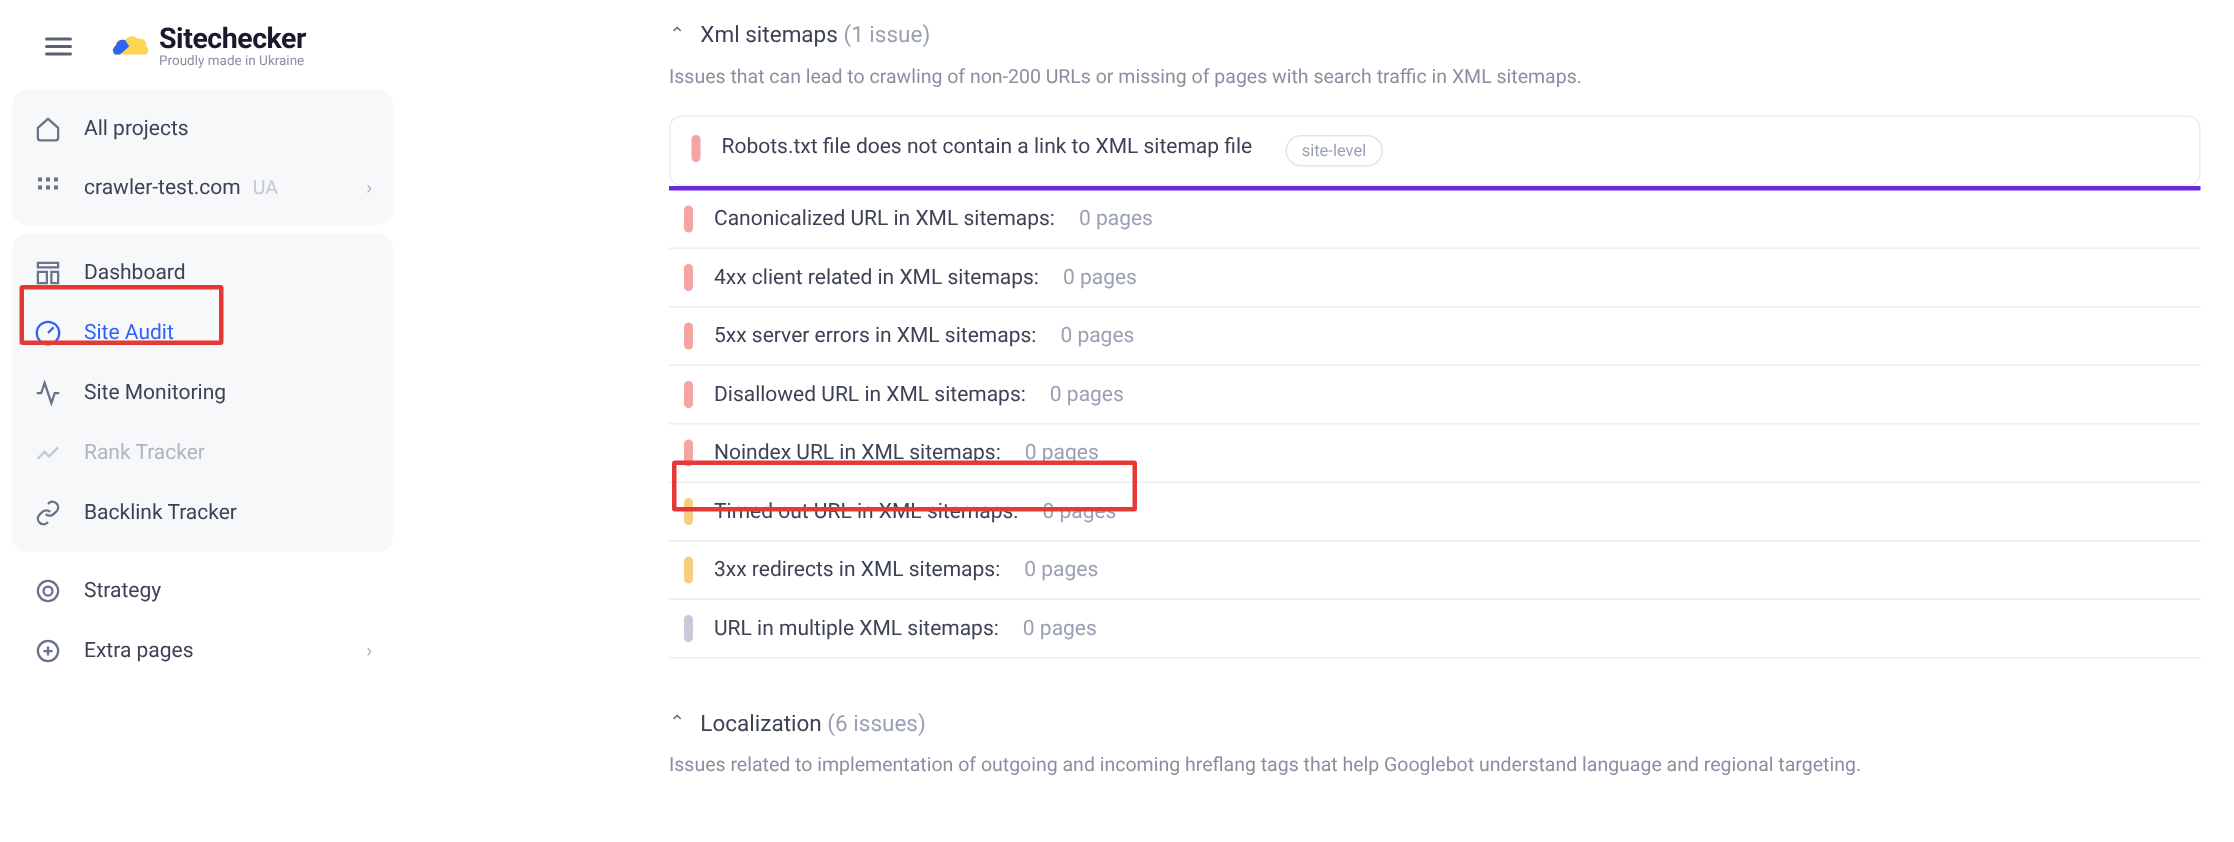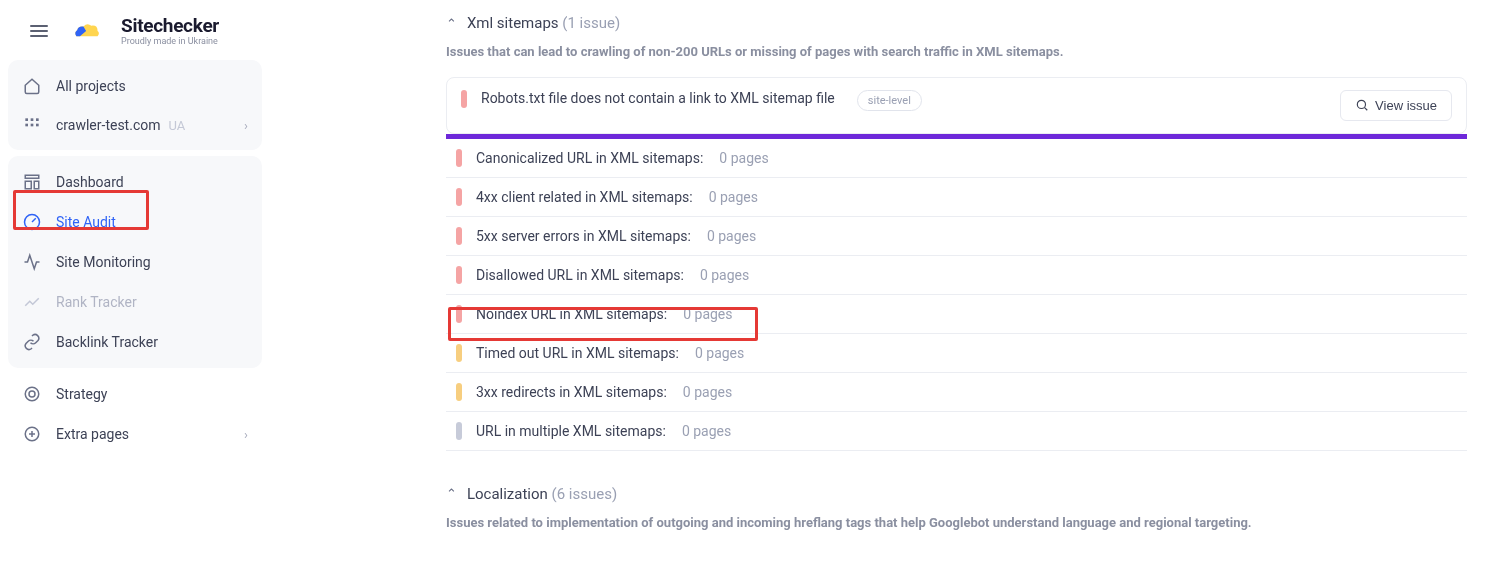--- a/index.html
+++ b/index.html
@@ -1,21 +1,21 @@
 <!DOCTYPE html>
 <html><head>
 <meta charset="utf-8">
 <style>
 * { margin: 0; padding: 0; box-sizing: border-box; }
 body { font-family: -apple-system, BlinkMacSystemFont, "Segoe UI", Roboto, sans-serif; background: #fff; color: #1a1a2e; width: 1489px; height: 561px; overflow: hidden; display: flex; }
 .sidebar-wrap { width: 270px; padding: 8px 8px 8px 8px; display: flex; flex-direction: column; gap: 6px; }
 .top-row { display: flex; align-items: center; gap: 18px; padding: 8px 10px 8px 16px; }
 .menu-btn { display: flex; flex-direction: column; gap: 3px; cursor: pointer; padding: 6px; }
 .menu-btn span { width: 18px; height: 2px; background: #5b6072; border-radius: 2px; }
-.logo { display: flex; align-items: center; gap: 19px; }
+.logo { display: flex; align-items: center; gap: 4px; }
 .logo-icon { width: 30px; height: 22px; position: relative; }
 .logo-icon svg { width: 100%; height: 100%; }
 .logo-text { display: flex; flex-direction: column; line-height: 1; }
 .logo-text .brand { font-weight: 700; font-size: 19px; color: #1a1a2e; letter-spacing: -0.3px; }
 .logo-text .tagline { font-size: 9px; color: #8a8fa0; margin-top: 2px; }
 .panel { background: #f7f8fa; border-radius: 10px; padding: 6px 0; }
 .nav-item { display: flex; align-items: center; gap: 14px; padding: 11px 14px; font-size: 14px; color: #3d4256; cursor: pointer; position: relative; }
 .nav-item .icon { width: 20px; display: flex; justify-content: center; align-items: center; color: #6b7188; }
 .nav-item.muted { color: #b0b4c4; }
 .nav-item.muted .icon { color: #c3c7d6; }
@@ -23,32 +23,32 @@
 .nav-item.active .icon { color: #2f63f6; }
 .nav-item .chev { margin-left: auto; color: #a9adbe; font-size: 13px; }
 .project-row .suffix { color: #c4c8d6; font-size: 13px; margin-left: -6px; }
 .highlight-red { position: absolute; border: 3px solid #e53935; border-radius: 2px; pointer-events: none; }
 .hl-sidebar { left: 13px; top: 190px; width: 136px; height: 40px; }
 .main { flex: 1; padding: 8px 22px 0 176px; overflow: hidden; }
 .section { margin-bottom: 28px; }
 .sec-header { display: flex; align-items: center; gap: 10px; font-size: 15px; color: #3d4256; padding: 6px 0 4px 0; cursor: pointer; }
 .sec-header .chev-up { font-size: 13px; color: #6b7188; }
 .sec-title .count { color: #9aa0b3; font-weight: 400; }
-.sec-desc { font-size: 13px; color: #8a8fa0; margin: 6px 0 14px 0; line-height: 1.6; font-weight: bold; }
+.sec-desc { font-size: 13px; color: #8a8fa0; margin: 6px 0 14px 0; line-height: 1.6; }
 .issue-row { display: flex; align-items: flex-start; border: 1px solid #ebedf2; border-radius: 8px; padding: 12px 14px; gap: 14px; margin-bottom: 0; }
 .pill { width: 6px; height: 18px; border-radius: 3px; flex-shrink: 0; }
 .pill.red { background: #f5a4a4; }
 .pill.orange { background: #f7ce7f; }
 .pill.gray { background: #c7cbd9; }
 .issue-text { font-size: 14px; color: #3d4256; }
 .badge { border: 1px solid #e1e4ec; color: #9aa0b3; font-size: 11px; padding: 3px 10px; border-radius: 12px; margin-left: 8px; }
 .view-btn { margin-left: auto; border: 1px solid #e6e8ef; background: #fff; border-radius: 6px; padding: 7px 14px; font-size: 13px; color: #3d4256; display: flex; align-items: center; gap: 6px; cursor: pointer; }
 .checks-passed { display: flex; align-items: center; gap: 6px; color: #8a8fa0; font-size: 13px; margin: 14px 0 10px 4px; cursor: pointer; }
 .checks-passed .tri { color: #2f63f6; font-size: 9px; }
-.list { border-top: 5px solid #6d28d9; }
+.list { border-top: 3px solid #6d28d9; }
 .list-row { display: flex; align-items: center; gap: 14px; padding: 10px 14px 10px 10px; border-bottom: 1px solid #ebedf2; font-size: 14px; color: #3d4256; position: relative; }
 .list-row .pages { color: #9aa0b3; margin-left: 2px; }
 .hl-row { left: 448px; top: 307px; width: 310px; height: 34px; }
 svg { display: block; }
 </style>
 </head>
 <body>
 
 <div class="sidebar-wrap">
   <div class="top-row">
@@ -175,27 +175,20 @@
     <div class="sec-header">
       <span class="chev-up">⌃</span>
       <span class="sec-title"><span>Xml sitemaps</span> <span class="count">(1 issue)</span></span>
     </div>
     <div class="sec-desc">Issues that can lead to crawling of non-200 URLs or missing of pages with search traffic in XML sitemaps.</div>
 
     <div class="issue-row">
       <span class="pill red"></span>
       <span class="issue-text">Robots.txt file does not contain a link to XML sitemap file</span>
       <span class="badge">site-level</span>
-      <button class="view-btn">
-        <svg width="14" height="14" viewBox="0 0 24 24" fill="none" stroke="currentColor" stroke-width="2">
-            <circle cx="11" cy="11" r="7"></circle>
-            <line x1="21" y1="21" x2="16.5" y2="16.5"></line>
-          </svg>
-        <span>View issue</span>
-      </button>
     </div>
 
 
     <div class="list" id="rows">
         <div class="list-row">
           <span class="pill red"></span>
           <span>Canonicalized URL in XML sitemaps:</span>
           <span class="pages">0 pages</span>
         </div>
         <div class="list-row">

